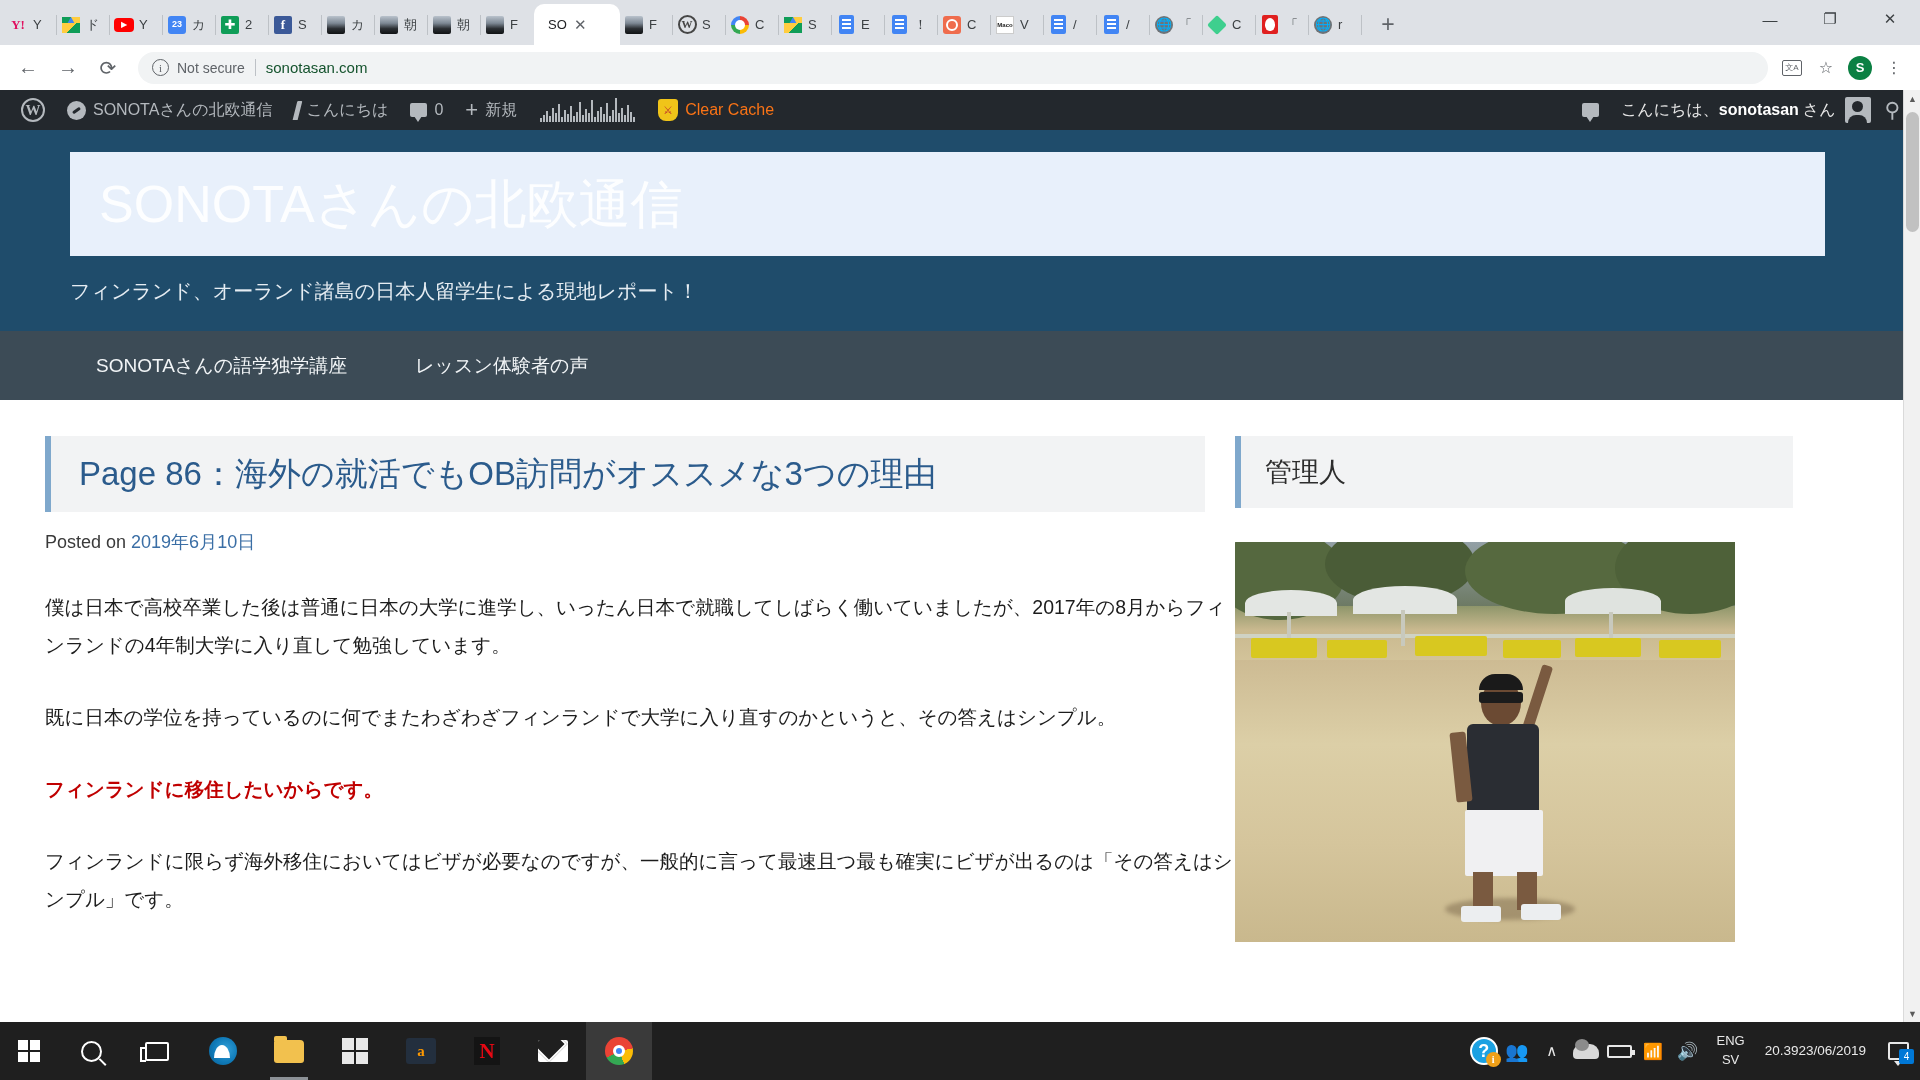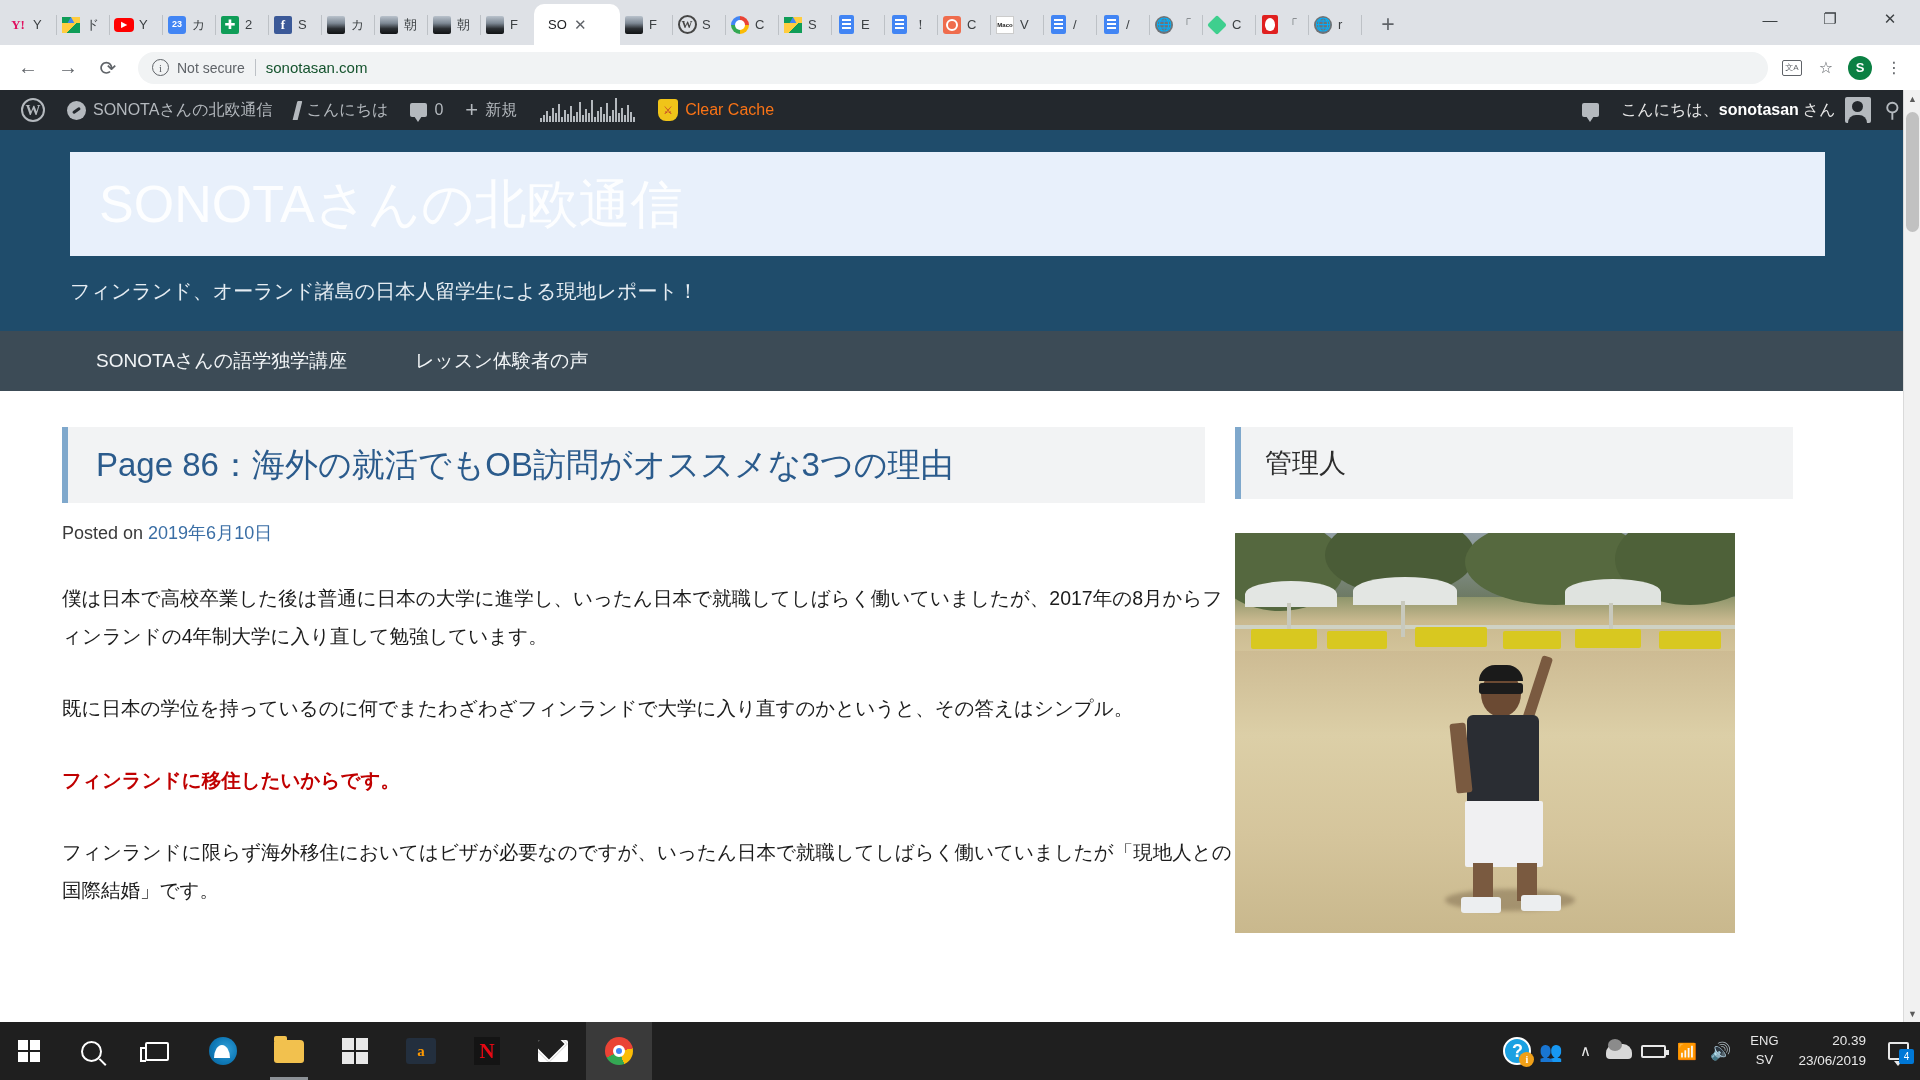--- a/index.html
+++ b/index.html
@@ -172,26 +172,26 @@
     margin-left:70px; width:1755px; height:104px; background:#e8f0fb;
     display:flex; align-items:center; border-left:3px solid #e8f0fb;
   }
   .site-title {
     font-size:52px; color:#fdfeff; padding-left:26px; font-weight:normal;
     letter-spacing:0px; line-height:1;
   }
   .site-desc { color:#e6edf3; font-size:20px; padding:22px 0 26px 70px; }
 
   
-  .site-nav { background:#3c4b56; height:60px; display:flex; align-items:center; padding-left:62px; }
+  .site-nav { background:#3c4b56; height:69px; display:flex; align-items:center; padding-left:62px; }
   .nav-item { color:#f2f5f7; font-size:19px; padding: 0 34px; white-space:nowrap; }
 
   
   .content-wrap { display:flex; padding: 36px 0 0 0; background:#fff; gap:0; }
-  .main-col { width:1235px; padding-left:62px; }
+  .main-col { width:1235px; padding-left:45px; }
   .entry-title-box {
     background:#f2f3f4; border-left:6px solid #7fa8cc; padding: 18px 0 18px 28px;
     margin-right:30px;
   }
   .entry-title { font-size:33px; color:#2b5b8c; font-weight:normal; line-height:1.2; }
   .entry-meta { margin-top:18px; font-size:18px; color:#3a3a3a; }
   .entry-meta .date { color:#3a6ea5; }
   .entry-body p { font-size:19.5px; color:#1c1c1c; line-height:1.95; margin-top:34px;
     max-width:1200px; }
   .entry-body p.highlight { color:#c00000; font-weight:bold; }
@@ -297,21 +297,21 @@
     border-radius:9px 9px 4px 4px; position:relative;}
   .ic-onedrive::before{content:"";position:absolute;left:2px;top:-5px;width:14px;height:12px;
     background:#8b8b8b;border-radius:50%;}
   .ic-battery { width:25px;height:13px;border:2px solid #e8e8e8;border-radius:2px;position:relative;}
   .ic-battery::after{content:"";position:absolute;right:-5px;top:3px;width:3px;height:5px;
     background:#e8e8e8;}
   .ic-wifi { color:#e8e8e8; font-size:16px; }
   .ic-speaker { color:#e8e8e8; font-size:17px; }
   .tray-lang { display:flex; flex-direction:column; align-items:center; justify-content:center;
     color:#e8e8e8; font-size:13px; line-height:1.45; width:52px; height:58px; }
-  .tray-clock { display:flex; flex-direction:column; align-items:flex-end; justify-content:center;
+  .tray-clock { display:flex; flex-direction:row; align-items:flex-end; justify-content:center;
     color:#e8e8e8; font-size:13.5px; line-height:1.45; padding: 0 14px 0 8px; }
   .tray-notif { width:36px;height:58px;display:flex;align-items:center;justify-content:center;
     position:relative; }
   .notif-box { width:21px;height:18px;border:2px solid #e8e8e8;border-radius:2px;position:relative; }
   .notif-box::after{content:"";position:absolute;left:4px;top:17px;border-left:4px solid transparent;
     border-right:4px solid transparent;border-top:5px solid #e8e8e8;}
   .notif-badge { position:absolute; right:2px; bottom:16px; background:#0078d7; color:#fff;
     font-size:10px; width:15px;height:15px;border-radius:2px;display:flex;
     align-items:center;justify-content:center; }
 </style>
@@ -612,21 +612,21 @@
           <h2 class="entry-title">Page 86：海外の就活でもOB訪問がオススメな3つの理由</h2>
         </div>
         <div class="entry-meta">
           <span>Posted on</span>
           <span class="date">2019年6月10日</span>
         </div>
         <div class="entry-body">
           <p>僕は日本で高校卒業した後は普通に日本の大学に進学し、いったん日本で就職してしばらく働いていましたが、2017年の8月からフィンランドの4年制大学に入り直して勉強しています。</p>
           <p>既に日本の学位を持っているのに何でまたわざわざフィンランドで大学に入り直すのかというと、その答えはシンプル。</p>
           <p class="highlight">フィンランドに移住したいからです。</p>
-          <p>フィンランドに限らず海外移住においてはビザが必要なのですが、いったん日本で就職してしばらく働いていましたが「現地人との国際結婚」です。</p>
+          <p>フィンランドに限らず海外移住においてはビザが必要なのですが、一般的に言って最速且つ最も確実にビザが出るのは「その答えはシンプル」です。</p>
         </div>
       </div>
 
       <div class="side-col">
         <div class="widget-title-box">
           <h3 class="widget-title">管理人</h3>
         </div>
         <div class="widget-photo" title="管理人の写真">
           <div class="wp-sky"></div>
 

